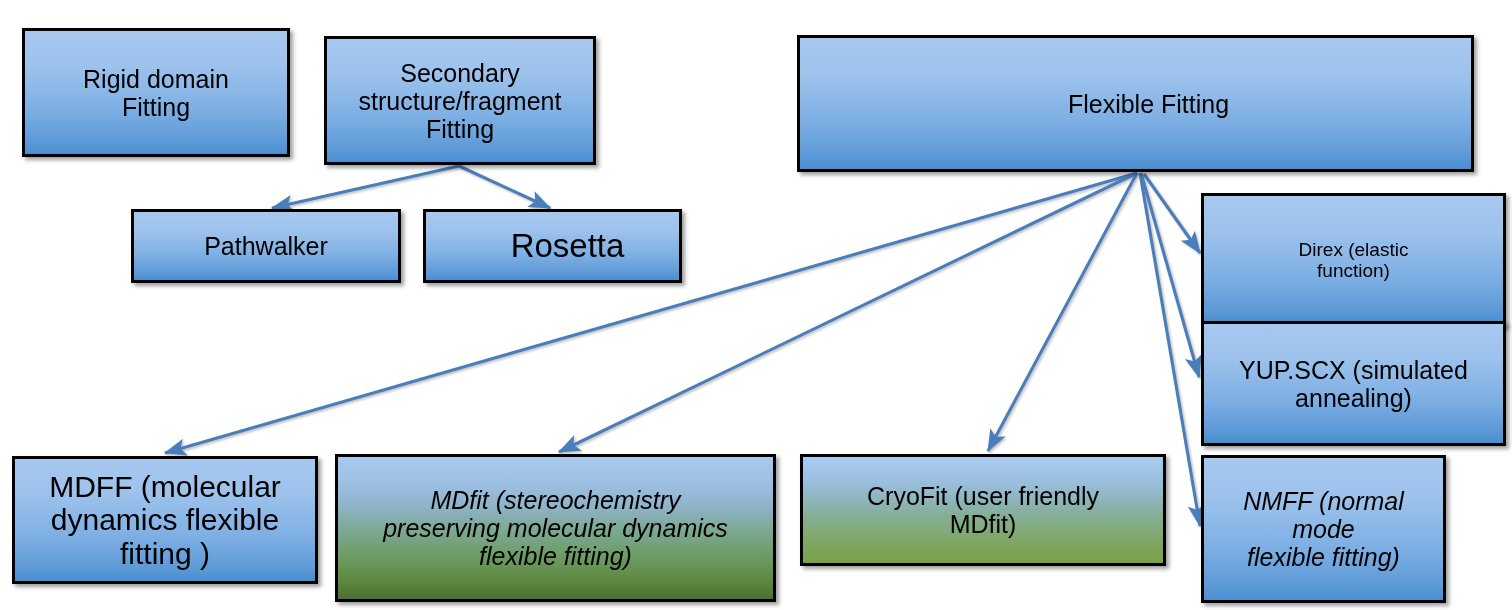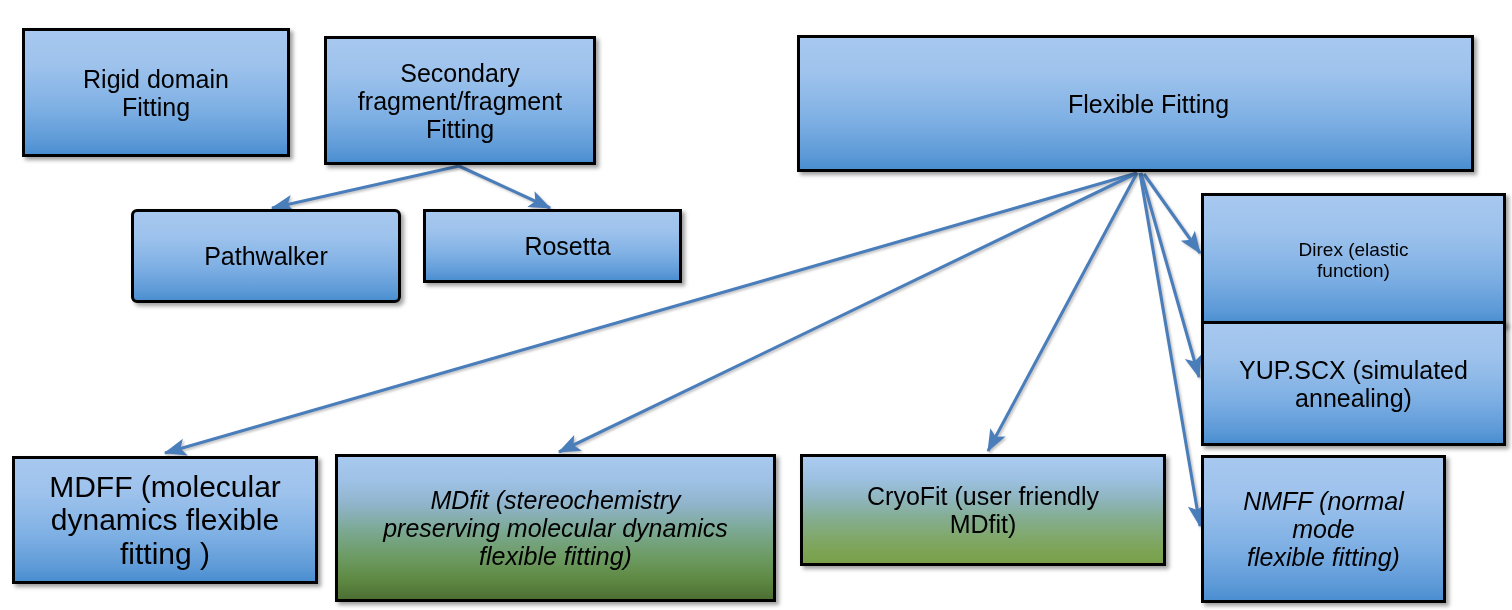--- a/index.html
+++ b/index.html
@@ -84,25 +84,25 @@
         <line x1="1140" y1="173" x2="1200" y2="526"></line>
         <line x1="1141" y1="173" x2="1199" y2="377"></line>
         <line x1="1144" y1="174" x2="1200" y2="253"></line>
       </g>
   </svg>
 
   <div id="node-layer">
       <div class="node fill-blue" style="left: 22px; top: 28px; width: 268px; height: 129px; font-size: 25px;"><span class="nlabel">Rigid domain
 Fitting</span></div>
       <div class="node fill-blue" style="left: 324px; top: 36px; width: 272px; height: 129px; font-size: 25px;"><span class="nlabel">Secondary
-fragment/fragment
+structure/fragment
 Fitting</span></div>
       <div class="node fill-blue" style="left: 797px; top: 35px; width: 677px; height: 137px; font-size: 25px; padding-left: 32px;"><span class="nlabel">Flexible Fitting</span></div>
-      <div class="node fill-blue" style="left: 131px; top: 209px; width: 270px; height: 94px; font-size: 25px; border-radius: 6px;"><span class="nlabel">Pathwalker</span></div>
-      <div class="node fill-blue" style="left: 423px; top: 209px; width: 259px; height: 74px; font-size: 25px; padding-left: 36px;"><span class="nlabel">Rosetta</span></div>
+      <div class="node fill-blue" style="left: 131px; top: 209px; width: 270px; height: 74px; font-size: 25px;"><span class="nlabel">Pathwalker</span></div>
+      <div class="node fill-blue" style="left: 423px; top: 209px; width: 259px; height: 74px; font-size: 33px; padding-left: 36px;"><span class="nlabel">Rosetta</span></div>
       <div class="node fill-blue" style="left: 1201px; top: 193px; width: 305px; height: 134px; font-size: 19px;"><span class="nlabel">Direx (elastic
 function)</span></div>
       <div class="node fill-blue" style="left: 1201px; top: 321px; width: 305px; height: 125px; font-size: 25px;"><span class="nlabel">YUP.SCX (simulated
 annealing)</span></div>
       <div class="node fill-blue" style="left: 1201px; top: 455px; width: 245px; height: 148px; font-size: 25px; font-style: italic;"><span class="nlabel">NMFF (normal mode
 flexible fitting)</span></div>
       <div class="node fill-blue" style="left: 12px; top: 456px; width: 306px; height: 128px; font-size: 30px;"><span class="nlabel">MDFF (molecular
 dynamics flexible
 fitting )</span></div>
       <div class="node fill-bluegreen" style="left: 335px; top: 454px; width: 441px; height: 148px; font-size: 25px;"><span class="nlabel">MDfit (stereochemistry

